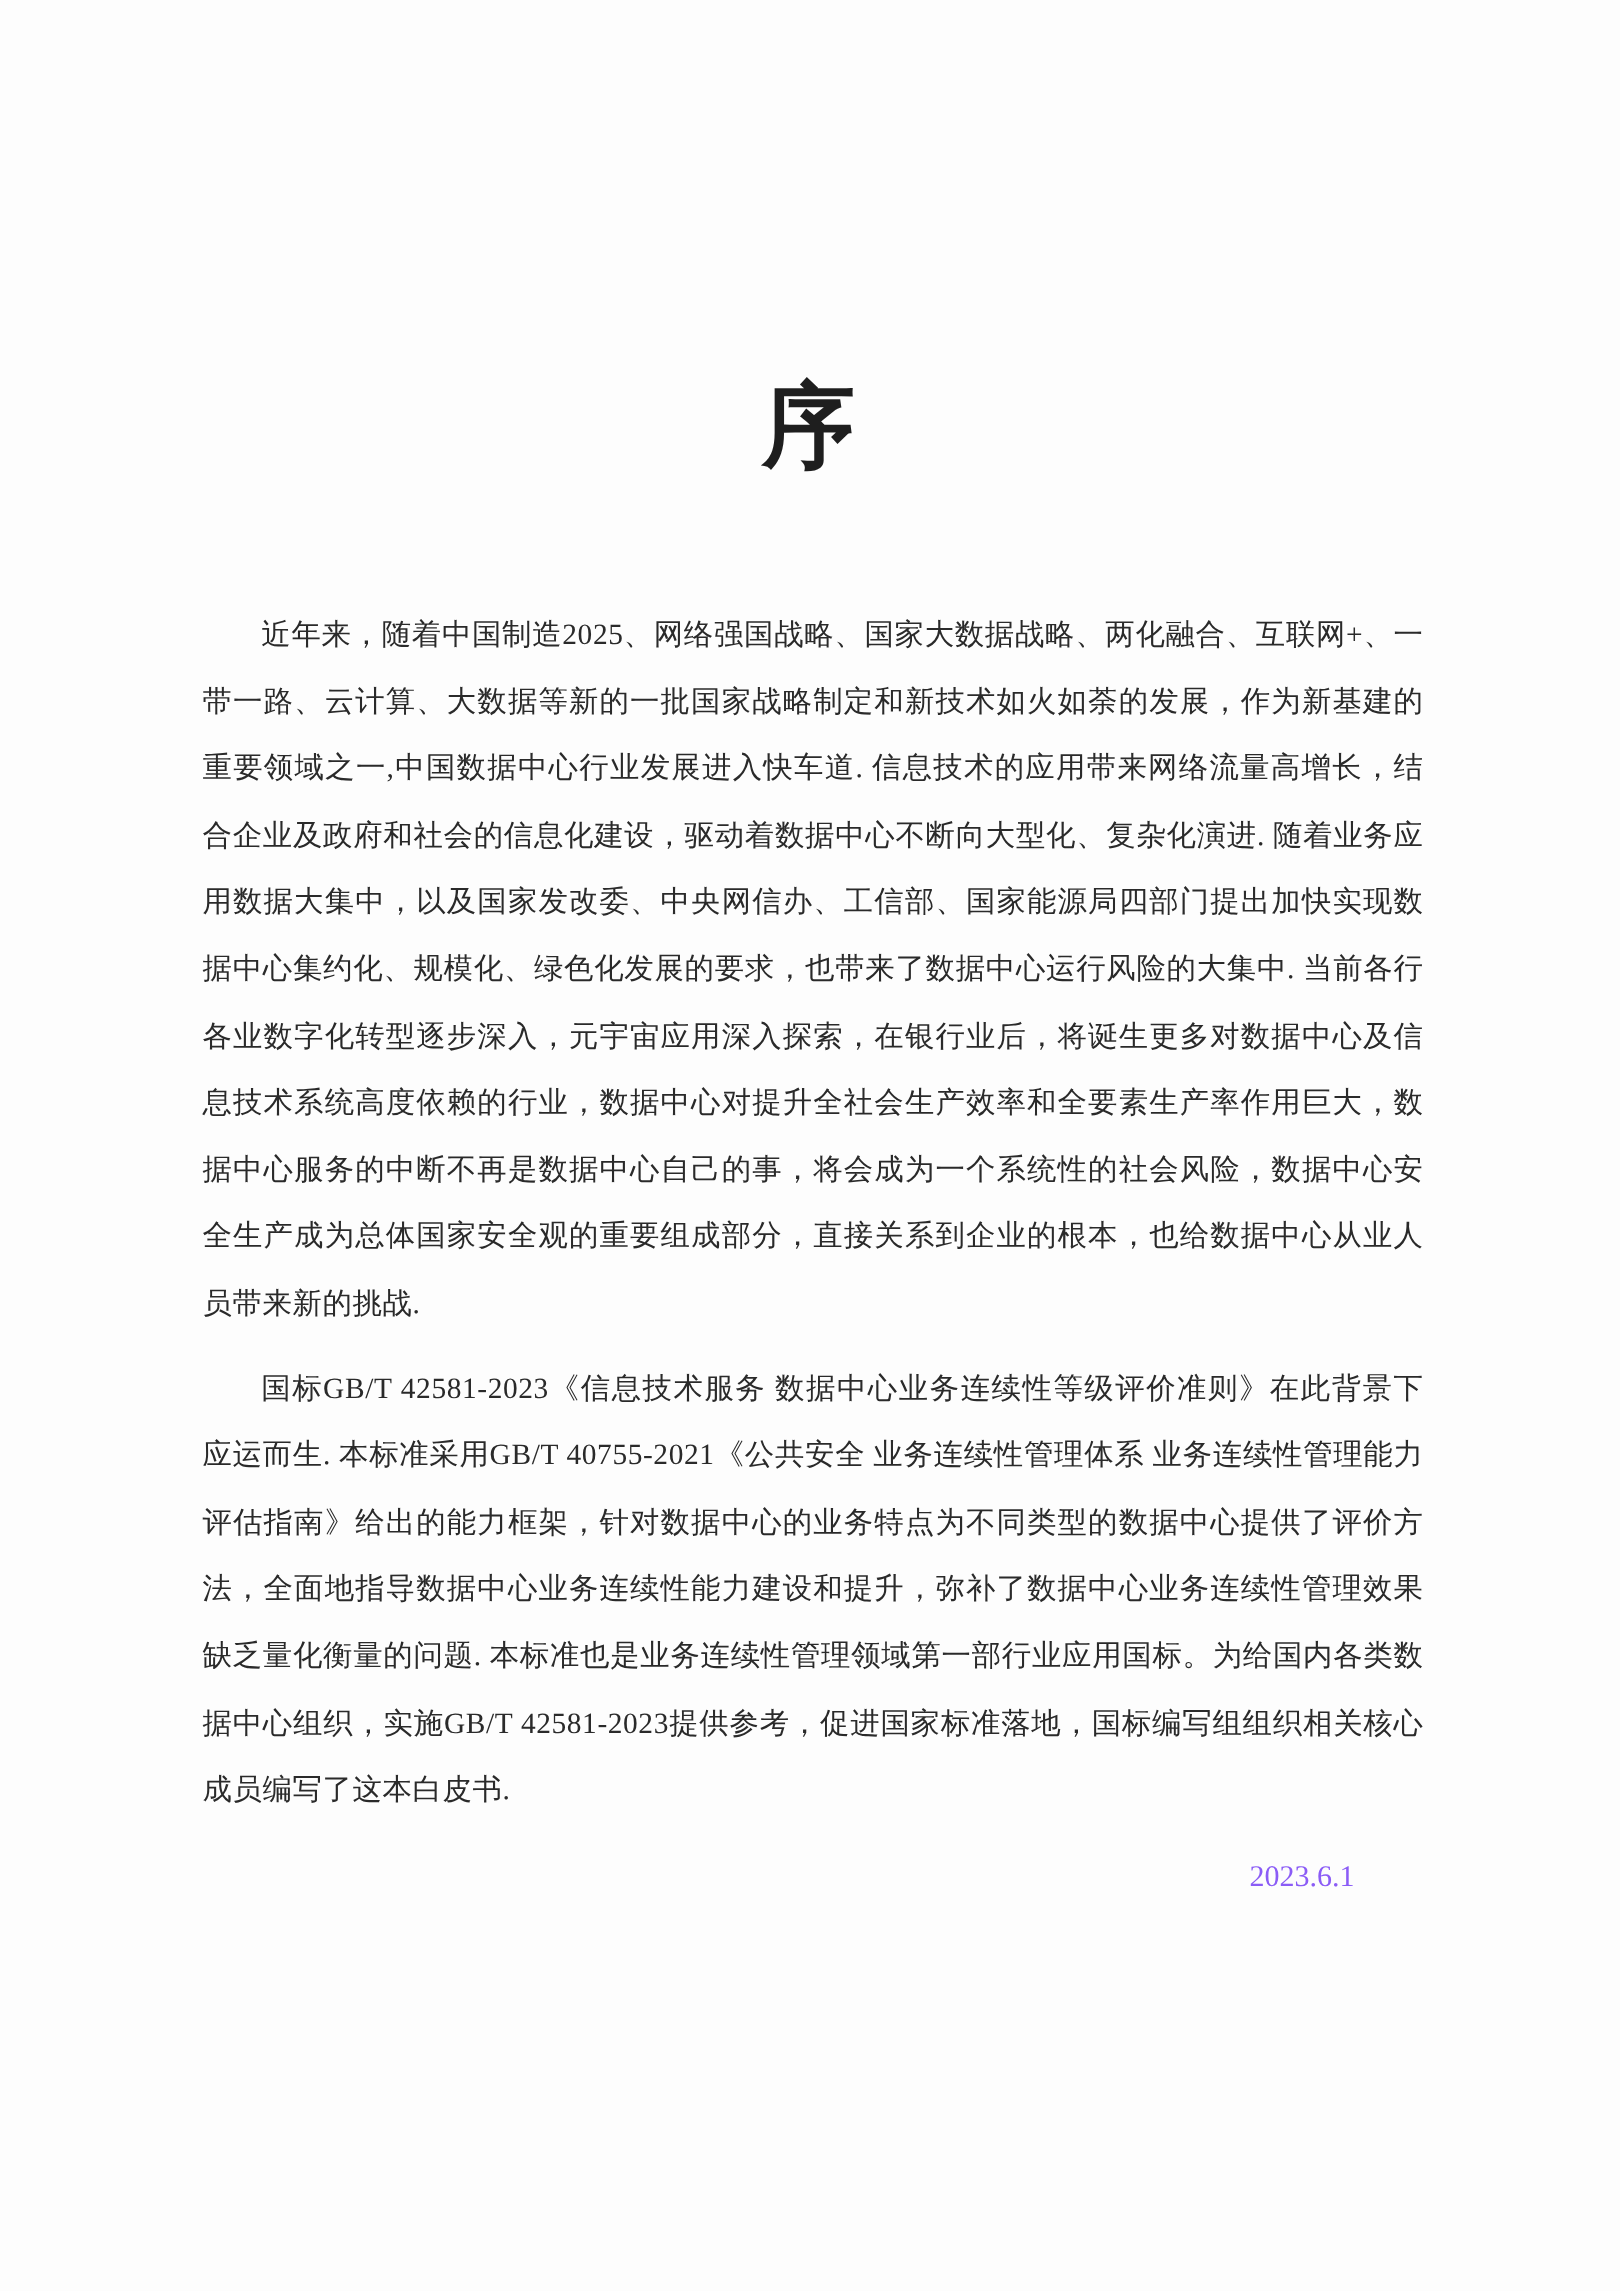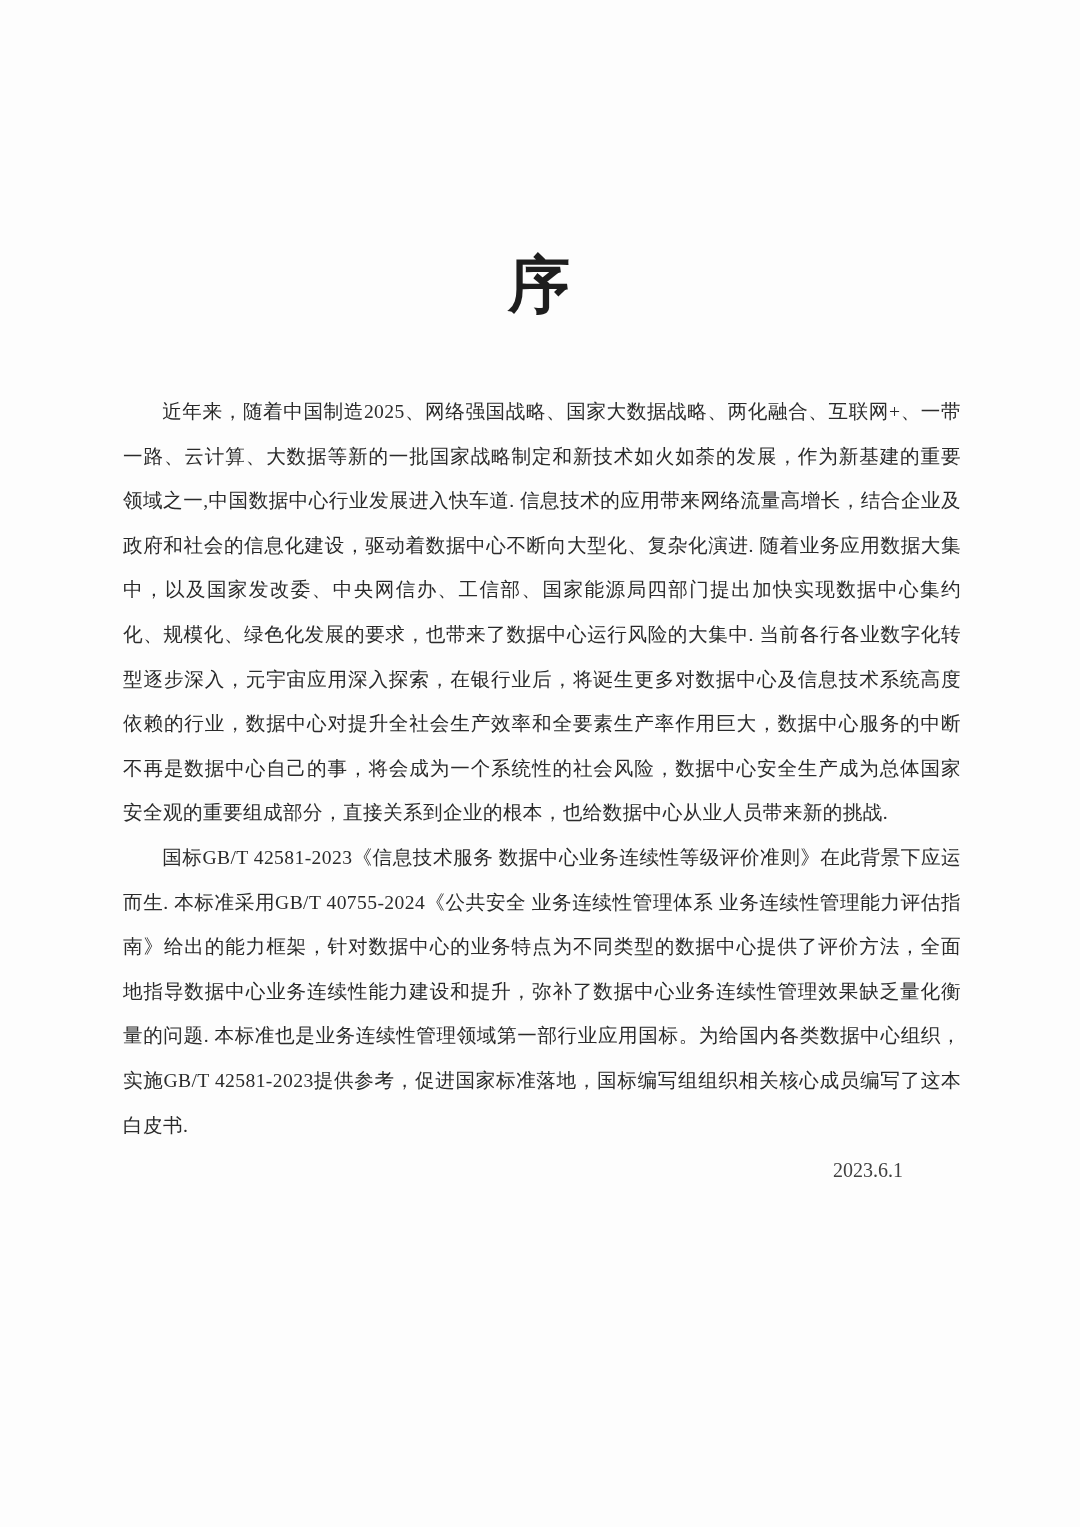--- a/index.html
+++ b/index.html
@@ -29,21 +29,21 @@
     letter-spacing: 2px;
     color: #1e1e1e;
   }
   .preface-body {
     position: absolute;
     top: 390px;
     left: 123px;
     width: 838px;
   }
   .preface-body p {
-    margin: 0;
+    margin: 12px;
     padding: 0;
     font-size: 19.6px;
     line-height: 44.6px;
     text-align: justify;
     text-indent: 2em;
     letter-spacing: 0.4px;
     color: #2a2a2a;
     word-break: break-all;
   }
   .signature-line {
@@ -52,28 +52,28 @@
     padding-right: 36px;
     font-size: 21px;
     line-height: 44.6px;
     color: #2a2a2a;
   }
   .signature-date {
     text-align: right;
     padding-right: 58px;
     font-size: 20px;
     line-height: 44.6px;
-    color: #404040;
+    color: #8b5cf6;
   }
 </style>
 </head>
 <body>
 
 <div class="page">
   <h1 class="page-title">序</h1>
 
   <div class="preface-body">
     <p>近年来，随着中国制造2025、网络强国战略、国家大数据战略、两化融合、互联网+、一带一路、云计算、大数据等新的一批国家战略制定和新技术如火如荼的发展，作为新基建的重要领域之一,中国数据中心行业发展进入快车道. 信息技术的应用带来网络流量高增长，结合企业及政府和社会的信息化建设，驱动着数据中心不断向大型化、复杂化演进. 随着业务应用数据大集中，以及国家发改委、中央网信办、工信部、国家能源局四部门提出加快实现数据中心集约化、规模化、绿色化发展的要求，也带来了数据中心运行风险的大集中. 当前各行各业数字化转型逐步深入，元宇宙应用深入探索，在银行业后，将诞生更多对数据中心及信息技术系统高度依赖的行业，数据中心对提升全社会生产效率和全要素生产率作用巨大，数据中心服务的中断不再是数据中心自己的事，将会成为一个系统性的社会风险，数据中心安全生产成为总体国家安全观的重要组成部分，直接关系到企业的根本，也给数据中心从业人员带来新的挑战.</p>
-    <p>国标GB/T 42581-2023《信息技术服务 数据中心业务连续性等级评价准则》在此背景下应运而生. 本标准采用GB/T 40755-2024《公共安全 业务连续性管理体系 业务连续性管理能力评估指南》给出的能力框架，针对数据中心的业务特点为不同类型的数据中心提供了评价方法，全面地指导数据中心业务连续性能力建设和提升，弥补了数据中心业务连续性管理效果缺乏量化衡量的问题. 本标准也是业务连续性管理领域第一部行业应用国标。为给国内各类数据中心组织，实施GB/T 42581-2023提供参考，促进国家标准落地，国标编写组组织相关核心成员编写了这本白皮书.</p>
+    <p>国标GB/T 42581-2023《信息技术服务 数据中心业务连续性等级评价准则》在此背景下应运而生. 本标准采用GB/T 40755-2021《公共安全 业务连续性管理体系 业务连续性管理能力评估指南》给出的能力框架，针对数据中心的业务特点为不同类型的数据中心提供了评价方法，全面地指导数据中心业务连续性能力建设和提升，弥补了数据中心业务连续性管理效果缺乏量化衡量的问题. 本标准也是业务连续性管理领域第一部行业应用国标。为给国内各类数据中心组织，实施GB/T 42581-2023提供参考，促进国家标准落地，国标编写组组织相关核心成员编写了这本白皮书.</p>
 
     <div class="signature-date">2023.6.1</div>
   </div>
 </div>
 
 </body></html>

